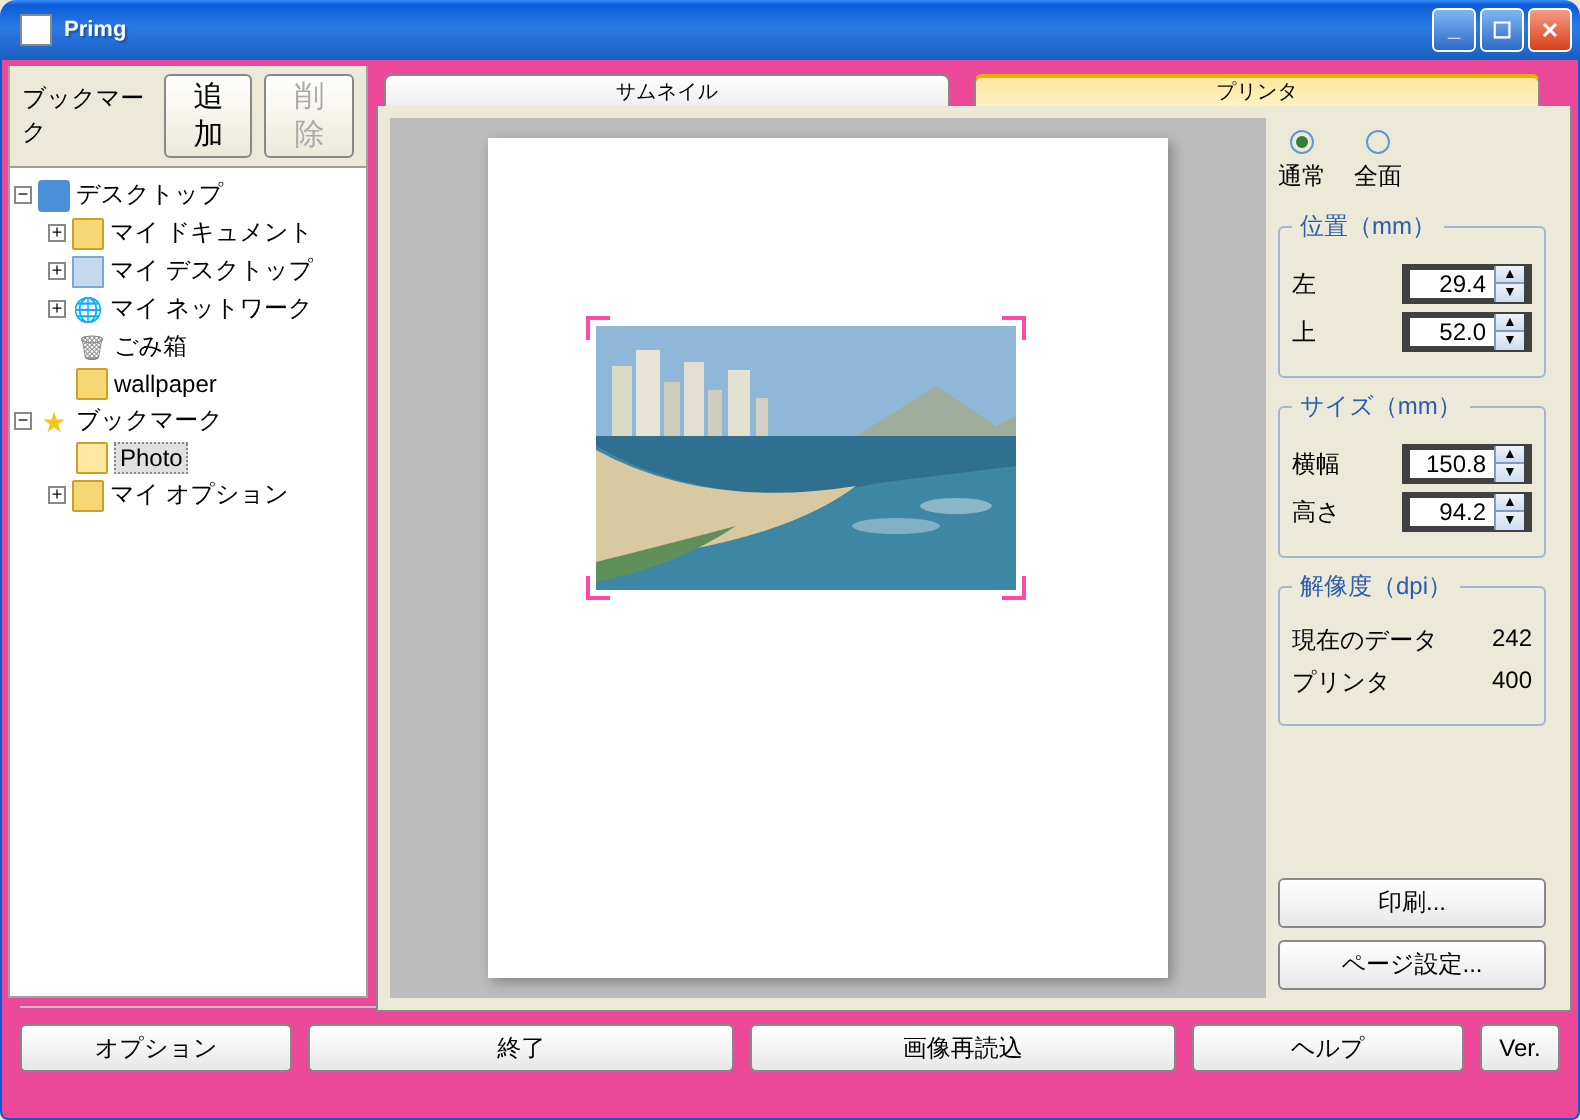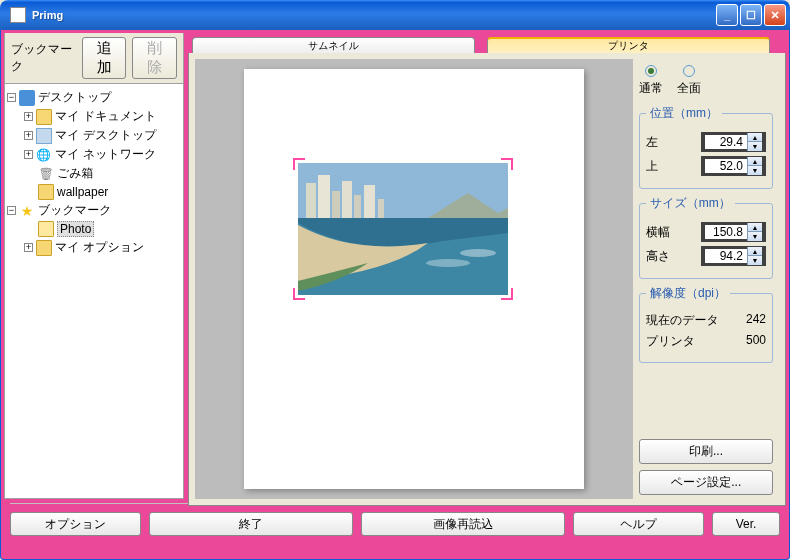--- a/index.html
+++ b/index.html
@@ -77,21 +77,21 @@
 
 .info-row { display: flex; justify-content: space-between; margin: 4px 0;}
 .action-btn { border: 1px solid #888; background: linear-gradient(#fff,#e8e8e8); border-radius: 3px; padding: 3px 0; text-align: center; cursor: pointer; font-size: 12px; width: 100%;}
 .sublabel { text-align: center; font-size: 11px; color: #333; margin-top: 2px;}
 
 
 .bottom-bar { display: flex; gap: 8px; padding: 8px 6px 4px 6px; }
 .bottom-btn { border: 1px solid #888; background: linear-gradient(#fff,#e8e8e8); border-radius: 3px; height: 24px; display: flex; align-items: center; justify-content: center; cursor: pointer; font-size: 12px;}
 .bottom-btn.wide { flex: 1.4;}
 .bottom-btn.wider { flex: 2.2;}
-.bottom-btn.narrow { width: 68px; text-align: right;}
+.bottom-btn.narrow { width: 40px; text-align: right;}
 .hr-bottom { border-top: 1px solid #c0c0c0; margin: 4px 6px 0 6px;}
 </style>
 </head>
 <body>
 
 <div class="titlebar">
   <span class="title-icon">◫</span>
   <span class="title-text">Primg</span>
   <div class="win-btns">
     <div class="win-btn win-min">_</div>
@@ -266,21 +266,21 @@
           </fieldset>
 
           <fieldset class="grp">
             <legend>解像度（dpi）</legend>
             <div class="info-row">
               <span>現在のデータ</span>
               <span>242</span>
             </div>
             <div class="info-row">
               <span>プリンタ</span>
-              <span>500</span>
+              <span>400</span>
             </div>
           </fieldset>
 
           <div style="flex:1"></div>
 
           <button class="action-btn">印刷...</button>
           <button class="action-btn">ページ設定...</button>
         </div>
       </div>
     </div>

